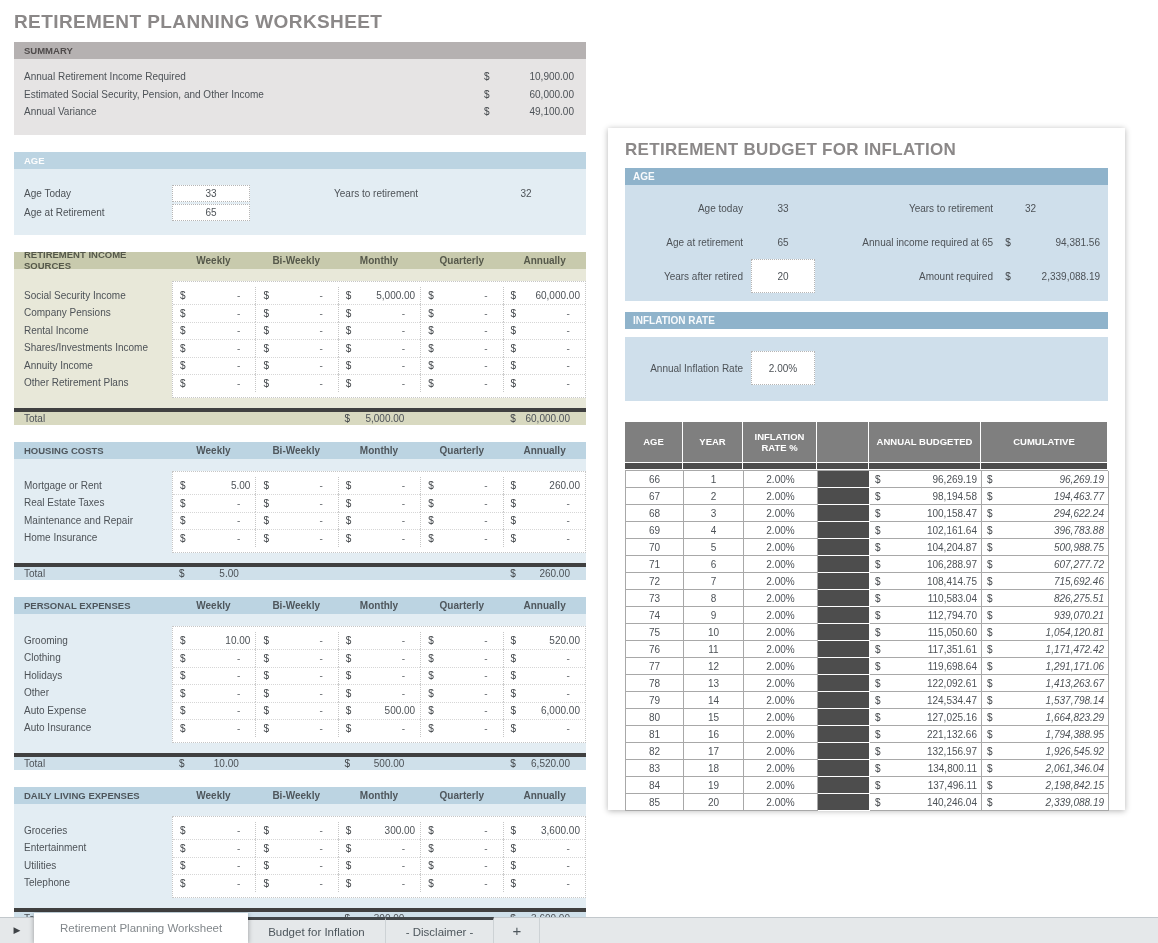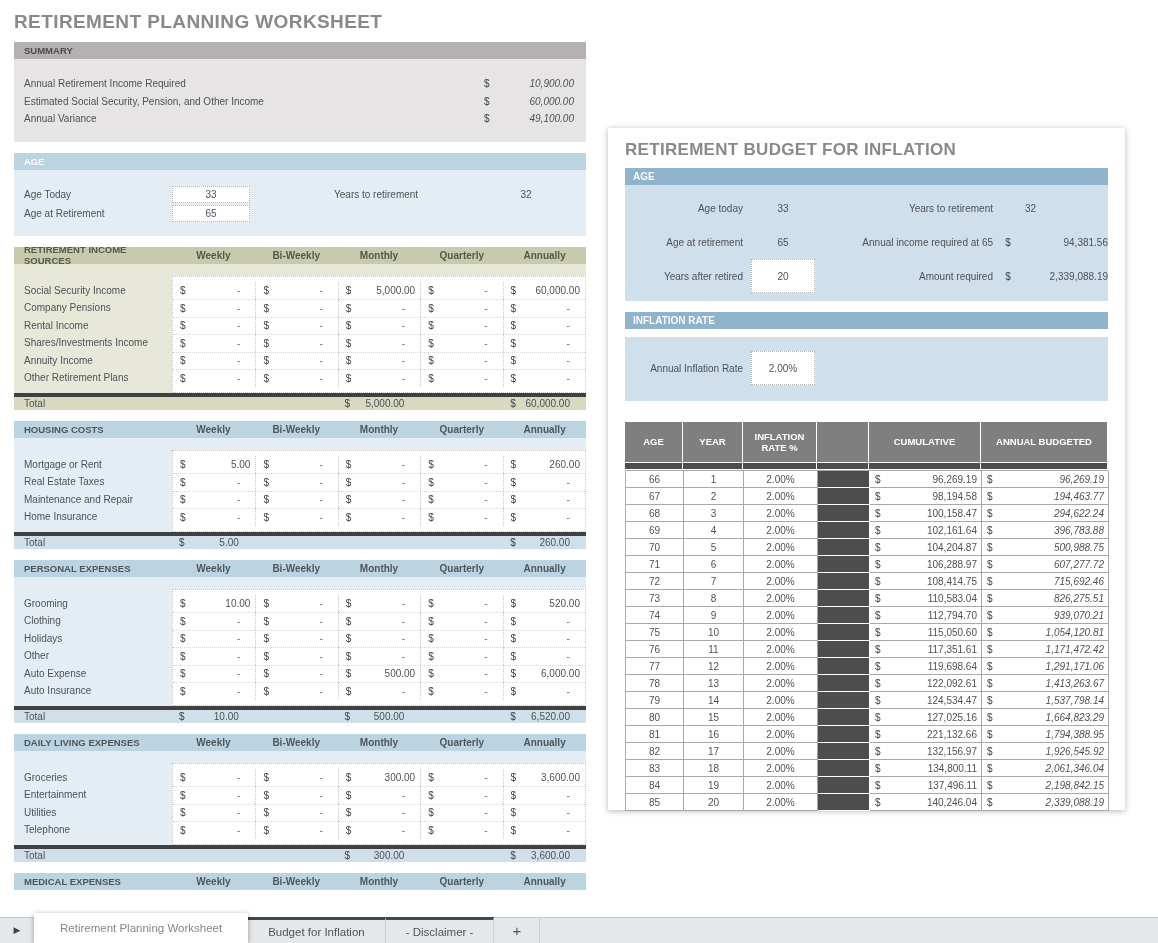--- a/index.html
+++ b/index.html
@@ -4,52 +4,52 @@
 <style>
   * { box-sizing: border-box; }
   html,body { margin:0; padding:0; background:#fff; }
   body { font-family:"Liberation Sans", sans-serif; color:#4d5257; }
   .screen { position:relative; width:1158px; height:943px; background:#fff; overflow:hidden; }
 
   
   .left-sheet { position:absolute; left:14px; top:0; width:572px; }
   .main-title { font-size:19px; font-weight:bold; color:var(--title_text); letter-spacing:.4px; margin:11px 0 9px 0; }
 
-  .section { margin-bottom:11px; position:relative; }
+  .section { margin-bottom:17px; position:relative; }
   .sec-header { height:17px; display:flex; align-items:center; font-size:10px; font-weight:bold; color:#4e565c; }
   .sec-title { width:158px; padding-left:10px; font-size:9.5px; }
   .sec-col { width:82.8px; text-align:center; }
 
   .theme-gray .sec-header { background:var(--summary_header_bg); color:#4f4b4b; }
   .theme-gray .sec-body-flat { background:var(--summary_body_bg); }
   .theme-blue .sec-header { background:var(--blue_header_bg); }
   .theme-blue .sec-body, .theme-blue .sec-body-flat { background:var(--blue_body_bg); }
   .theme-blue .total-row { background:var(--blue_total_bg); }
   .theme-olive .sec-header { background:var(--olive_header_bg); color:#55584a; }
   .theme-olive .sec-body { background:var(--olive_body_bg); }
   .theme-olive .total-row { background:var(--olive_total_bg); }
   .sec-header.white-text { color:#fdfdfd; }
 
   
-  .sum-body { padding:16px 0 14px 0; }
+  .sum-body { padding:9px 0 14px 0; }
   .sum-row { display:flex; align-items:center; height:17.5px; font-size:10px; }
   .sum-label { flex:1; padding-left:10px; }
   .sum-cur { width:16px; }
-  .sum-val { width:74px; text-align:right; margin-right:12px;font-style:italic; }
+  .sum-val { width:74px; text-align:right; margin-right:12px; }
 
   
   .age-body { padding:16px 0 12px 0; }
   .age-row { display:flex; align-items:center; height:18px; margin-bottom:1px; font-size:10px; }
   .row-label { width:158px; padding-left:10px; font-size:10px; display:flex; align-items:center; height:17.5px; }
   .input-box { width:78px; height:17px; background:#fff; border:1px dotted #b5b5b5; display:flex; align-items:center; justify-content:center; font-size:10px; }
   .age-r-label { margin-left:84px; }
   .age-r-value { margin-left:auto; width:60px; text-align:center; margin-right:30px; }
 
   
-  .sec-body { display:flex; padding:12px 0 0 0; }
+  .sec-body { display:flex; padding:12px 0 10px 0; }
   .label-col { width:158px; padding-top:6px; }
   .gridbox { width:414px; background:#fff; border:1px dotted #c6c6c6; padding:5px 0; align-self:flex-start; }
   .grow { display:flex; height:17.5px; }
   .grow + .grow .cell { border-top:1px dotted #d6d6d6; }
   .cell { width:20%; display:flex; justify-content:space-between; align-items:center; padding:0 5px 0 7px; font-size:10px; }
   .cell + .cell { border-left:1px dotted #c6c6c6; }
   .v.dash { padding-right:10px; color:#6a6f73; }
   .total-row { display:flex; align-items:center; height:17px; border-top:4px solid #404040; font-size:10px; }
   .tcell { width:82.8px; display:flex; justify-content:space-between; padding:0 16px 0 7px; }
   .cur { color:#3f4347; }
@@ -58,21 +58,21 @@
   .right-card { position:absolute; left:608px; top:128px; width:517px; height:682px; background:#fff;
                 box-shadow:0 1px 6px rgba(0,0,0,.30); padding:8px 17px 0 17px; }
   .right-title { font-size:17px; font-weight:bold; color:var(--title_text); letter-spacing:.3px; margin:4px 0 8px 0; }
   .r-sec-header { height:17px; background:var(--right_header_bg); color:#f8fafc; font-size:10px; font-weight:bold; display:flex; align-items:center; padding-left:8px; }
   .r-body { background:var(--right_body_bg); font-size:10px; }
   .r-age-body { padding:6px 0 8px 0; }
   .r-row { display:flex; align-items:center; height:34px; }
   .r-label1 { width:118px; text-align:right; }
   .r-label2 { width:172px; text-align:right; }
   .r-cur2 { width:30px; text-align:center; }
-  .r-val2 { flex:1; text-align:right; }
+  .r-val2 { flex:1; text-align:right; padding-right:8px; }
   .r-row .input-box { margin-left:8px; width:64px; height:34px; margin-right:6px; }
   .r-row .input-box.plain { background:transparent; border:none; }
   .r-infl-body { padding:14px 0 16px 0;margin-top:8px; }
 
   
   .r-table { margin-top:21px; }
   .tgrid { display:grid; grid-template-columns:58px 60px 74px 52px 112px 127px; }
   .r-hcell { background:var(--table_header_bg); color:#fff; font-size:9.5px; font-weight:bold; text-align:center;
              height:40px; display:flex; align-items:center; justify-content:center; border-right:1px solid #fff; padding:0 2px; line-height:1.2; }
   .r-scell { height:6px; background:var(--table_dark_col_bg); border-right:1px solid #fff; margin-top:1px; margin-bottom:1px; }
@@ -780,22 +780,22 @@
         <div class="input-box">2.00%</div>
       </div>
     </div>
 
     <div class="r-table" id="inflation-table">
         <div class="tgrid">
           <div class="r-hcell">AGE</div>
           <div class="r-hcell">YEAR</div>
           <div class="r-hcell">INFLATION RATE %</div>
           <div class="r-hcell"></div>
+          <div class="r-hcell">ANNUAL BUDGETED</div>
           <div class="r-hcell">CUMULATIVE</div>
-          <div class="r-hcell">ANNUAL BUDGETED</div>
         </div>
         <div class="tgrid">
           <div class="r-scell"></div>
           <div class="r-scell"></div>
           <div class="r-scell"></div>
           <div class="r-scell"></div>
           <div class="r-scell"></div>
           <div class="r-scell"></div>
         </div>
         <div class="databox">

